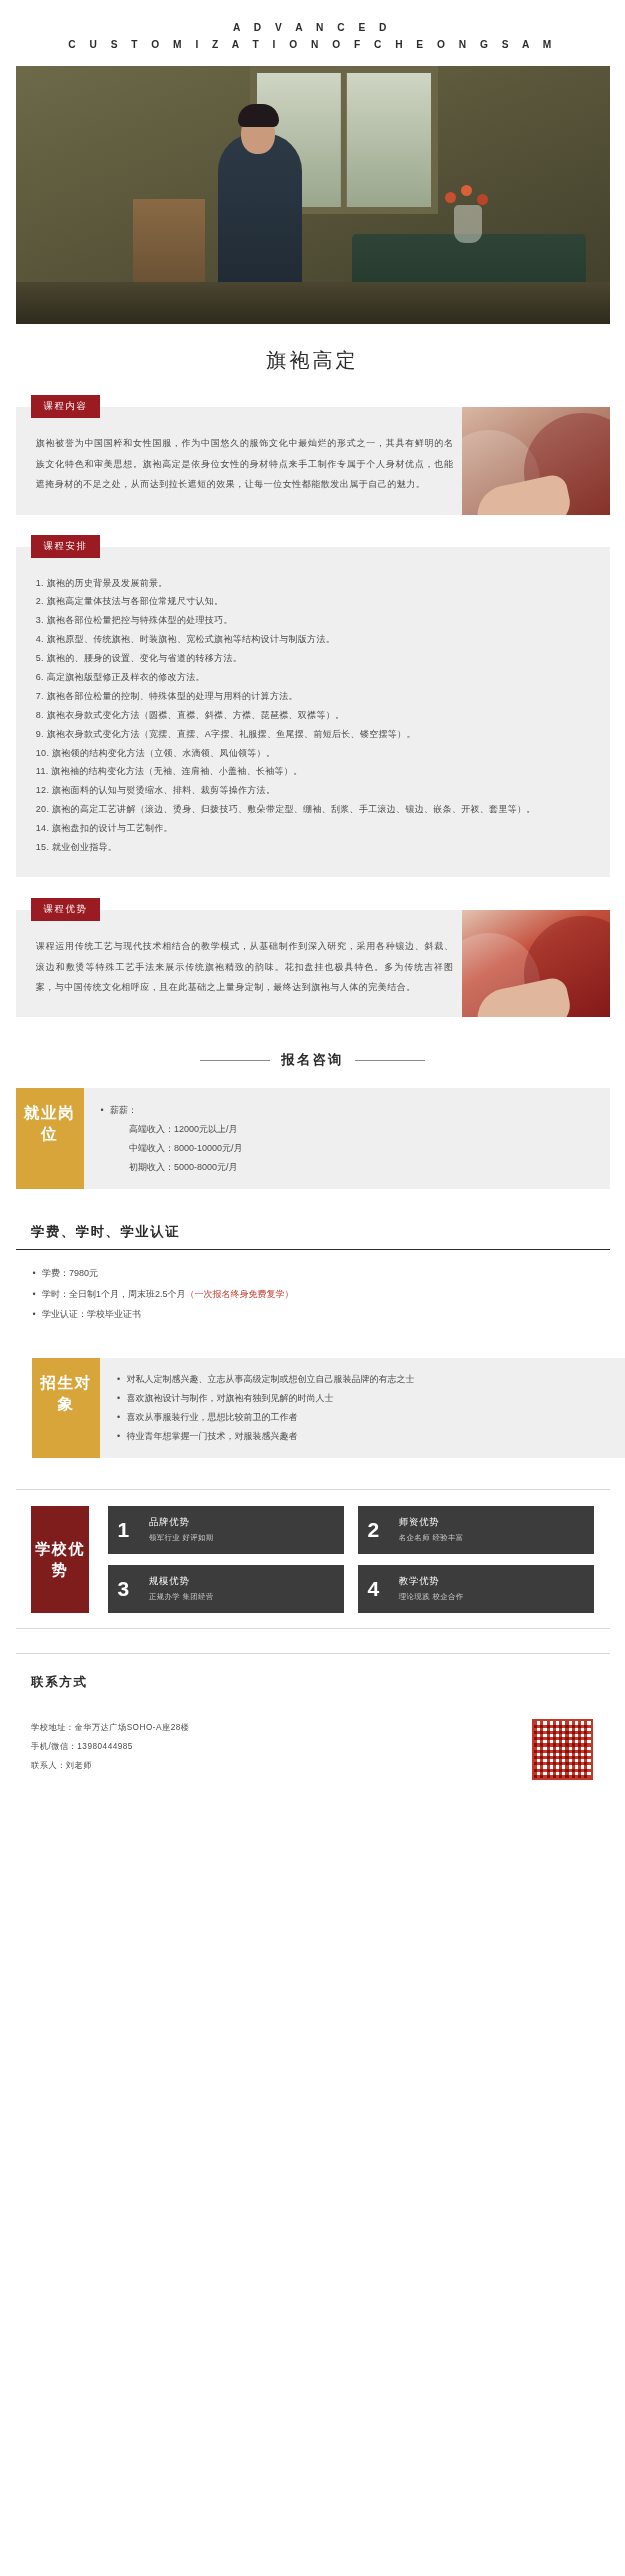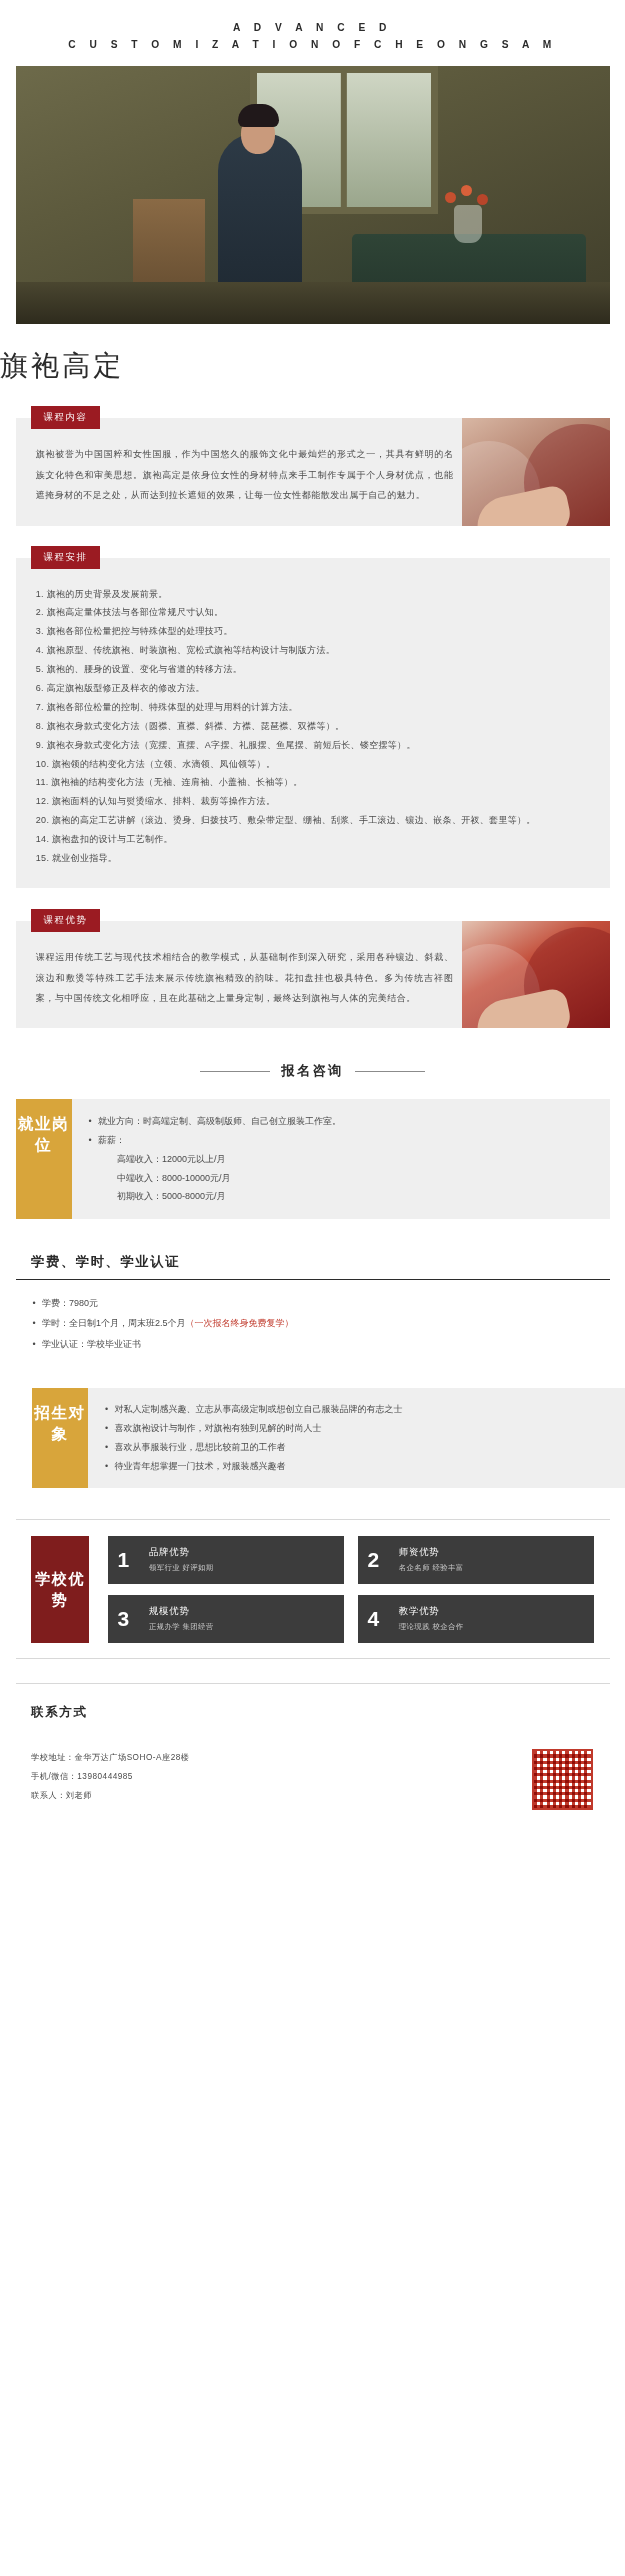--- a/index.html
+++ b/index.html
@@ -71,21 +71,21 @@
   .hero .flowers i:nth-child(1){left:1.6px;top:9.4px;}
   .hero .flowers i:nth-child(2){left:17px;top:1.6px;background:#d9603a;}
   .hero .flowers i:nth-child(3){left:33px;top:11px;background:#b8452a;}
   .hero .floor {
     position: absolute; left: 0; bottom: 0; width: 100%; height: 42px;
     background: linear-gradient(180deg,#4a4630,#2e2b1d);
   }
 
   
   .main-title {
-    font-size: 28px; color: #2b2b2b;
+    text-align: center; font-size: 20px; color: #2b2b2b;
     letter-spacing: 3.1px; padding: 23.4px 0 20.3px; font-weight: normal;
   }
 
   
   .tag {
     display: inline-block; background: #9b1b22; color: #fff;
     font-size: 9.4px; letter-spacing: 1.6px; padding: 5.5px 12.5px 4.7px;
     margin-left: 15.6px; position: relative; z-index: 3;
   }
 
@@ -131,21 +131,21 @@
     width: 594px; margin: 34px auto 19px; display: flex;
     align-items: center; justify-content: center; gap: 11px;
   }
   .divider-title .line { width: 70px; height: 0.8px; background: #8b8b8b; }
   .divider-title h3 {
     font-size: 13.3px; color: #2b2b2b; letter-spacing: 2.3px; font-weight: bold;
   }
 
   .row-gold { width: 594px; margin: 0 auto; display: flex; gap: 0; }
   .gold-label {
-    width: 56px; background: #d8a53b; color: #fff; text-align: center;
+    width: 68px; background: #d8a53b; color: #fff; text-align: center;
     font-size: 15.6px; letter-spacing: 1.6px; line-height: 1.35;
     padding: 14px 0; font-weight: bold; flex: none;
   }
   .gold-body {
     flex: 1; background: #efefef; padding: 12.5px 17px;
   }
   .gold-body ul { list-style: none; }
   .gold-body li {
     font-size: 9px; line-height: 2.1; color: #4a4a4a;
     padding-left: 9.4px; position: relative;
@@ -287,21 +287,20 @@
 
   <div class="divider-title">
     <span class="line"></span>
     <h3>报名咨询</h3>
     <span class="line"></span>
   </div>
   <div class="row-gold">
     <div class="gold-label">就业岗位</div>
     <div class="gold-body">
       <ul>
-        <li>就业方向：时高端定制、高级制版师、自己创立服装工作室。</li>
         <li>薪薪：</li>
       </ul>
       <ul class="sub">
         <li>高端收入：12000元以上/月</li>
         <li>中端收入：8000-10000元/月</li>
         <li>初期收入：5000-8000元/月</li>
       </ul>
     </div>
   </div>
 

